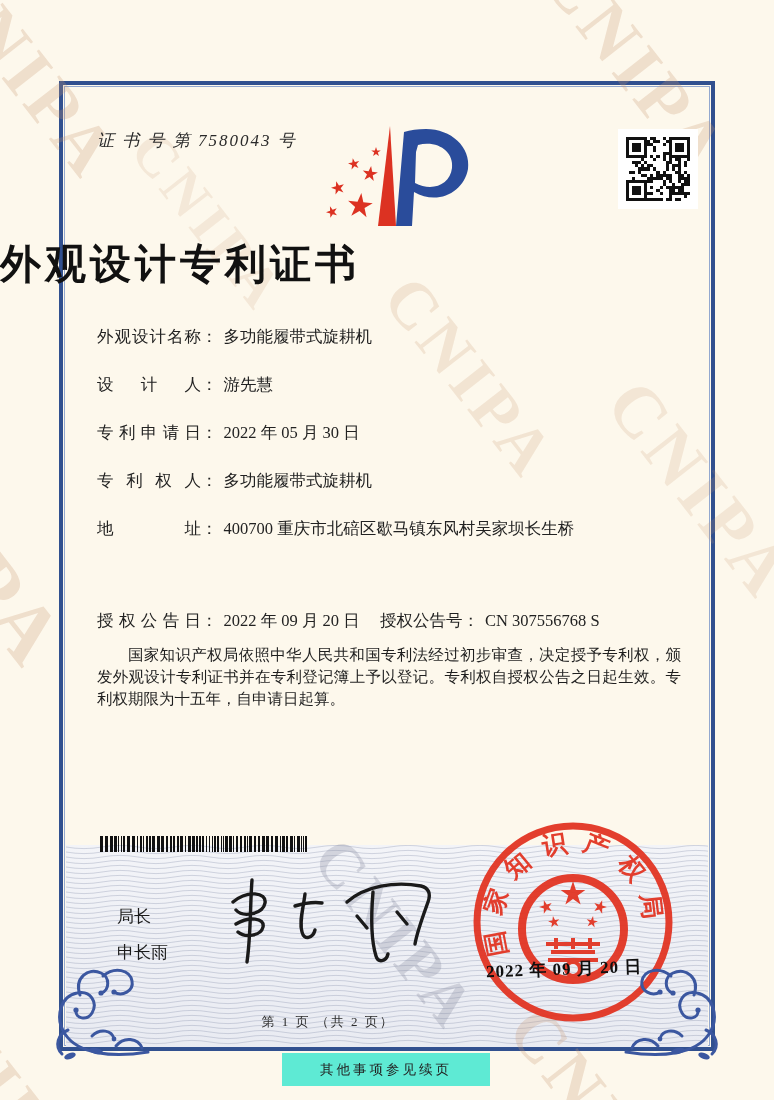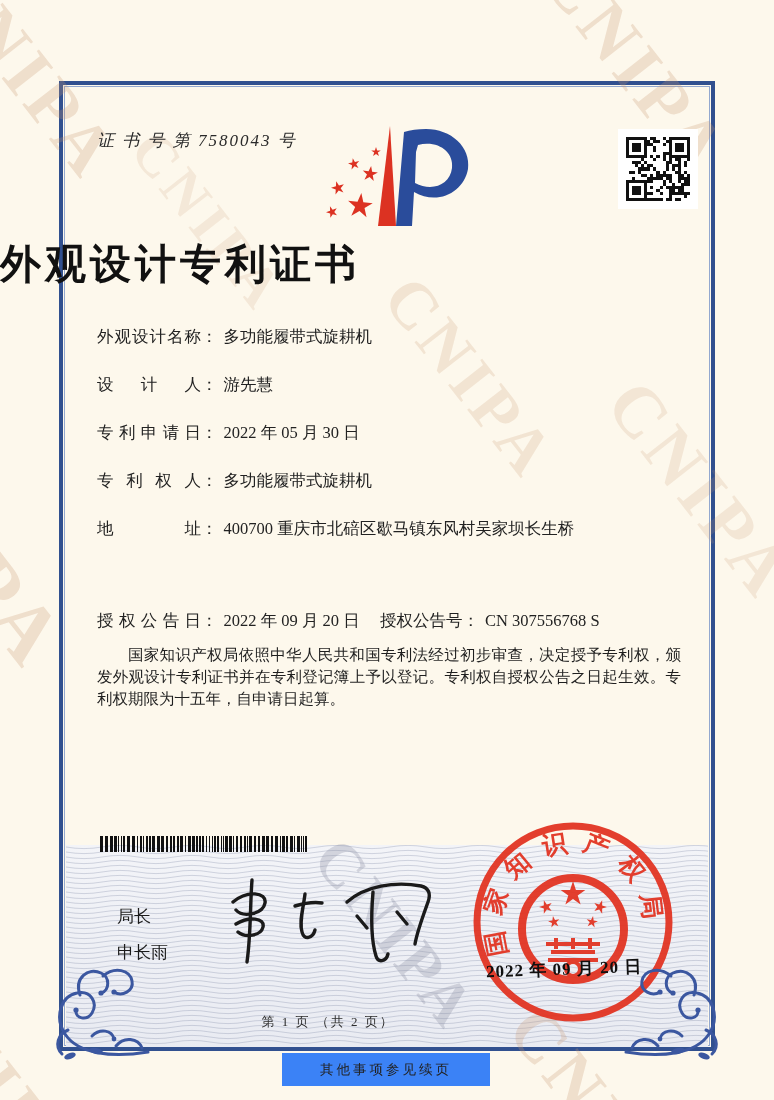--- a/index.html
+++ b/index.html
@@ -48,21 +48,21 @@
   .barcode{position:absolute;left:100px;top:836px;height:16px;display:flex;align-items:stretch;}
   .barcode i{display:block;background:#111;}
 
   .signer{position:absolute;left:117px;top:899px;font-size:17px;color:#1b1b1b;line-height:36px;}
 
   .sealdate{position:absolute;left:486px;top:957px;width:190px;font-size:17px;font-weight:600;
             color:#101010;letter-spacing:1px;transform:rotate(-2deg);}
 
   .pageinfo{position:absolute;left:0;top:1013px;width:656px;text-align:center;
             font-size:13px;letter-spacing:2px;color:#2e2e2e;}
-  .notebox{position:absolute;left:282px;top:1053px;width:208px;height:33px;background:#3b82f6;}
+  .notebox{position:absolute;left:282px;top:1053px;width:208px;height:33px;background:#5eead4;}
   .note{position:absolute;left:0;top:8px;width:100%;text-align:center;font-size:13.5px;
         letter-spacing:3px;color:#222;}
 
   svg{position:absolute;overflow:visible;}
   .abs{position:absolute;}
 </style>
 </head>
 <body>
 
 <div class="page">

